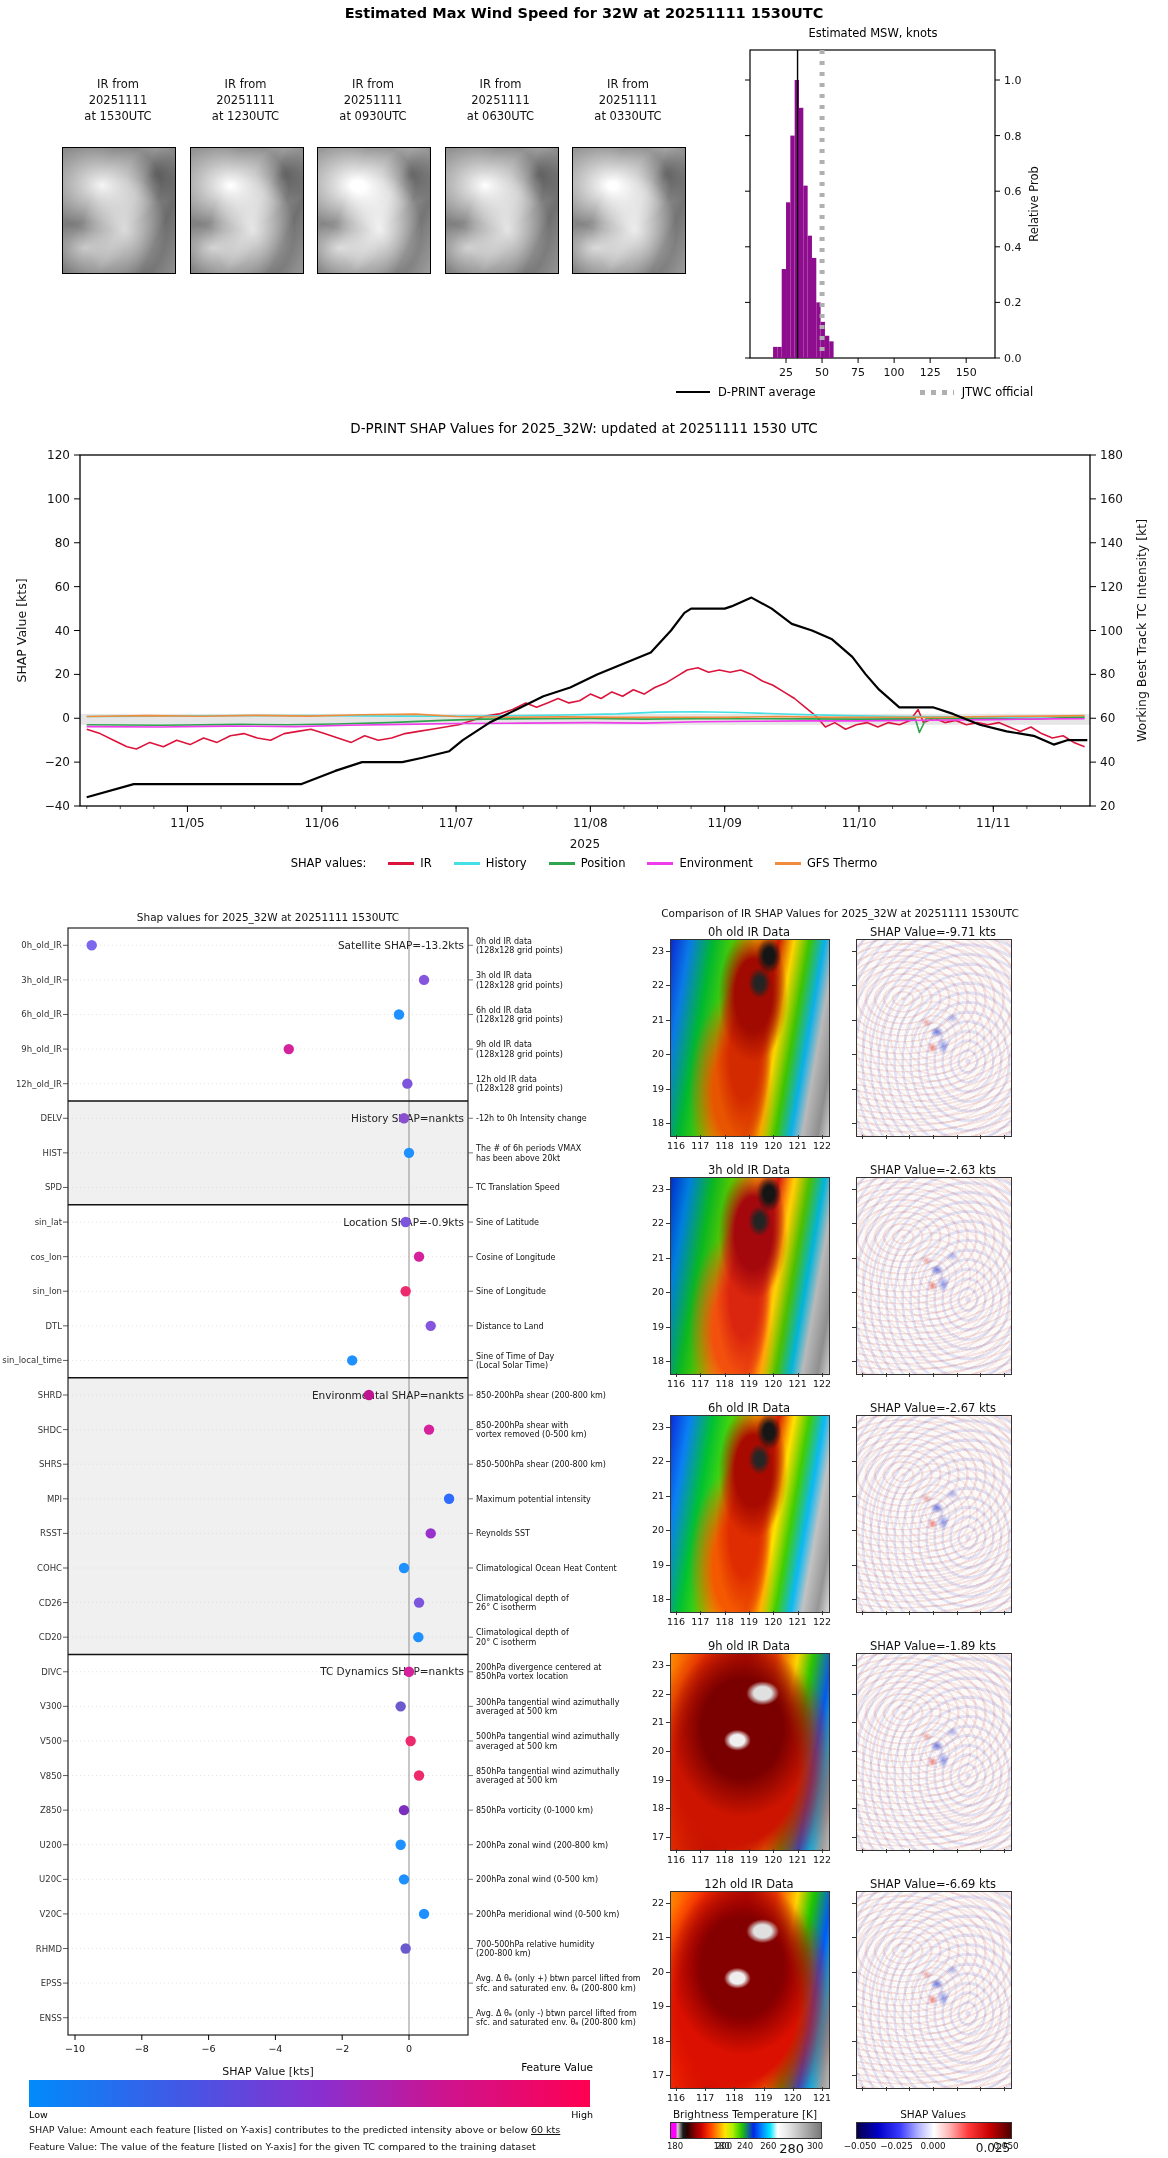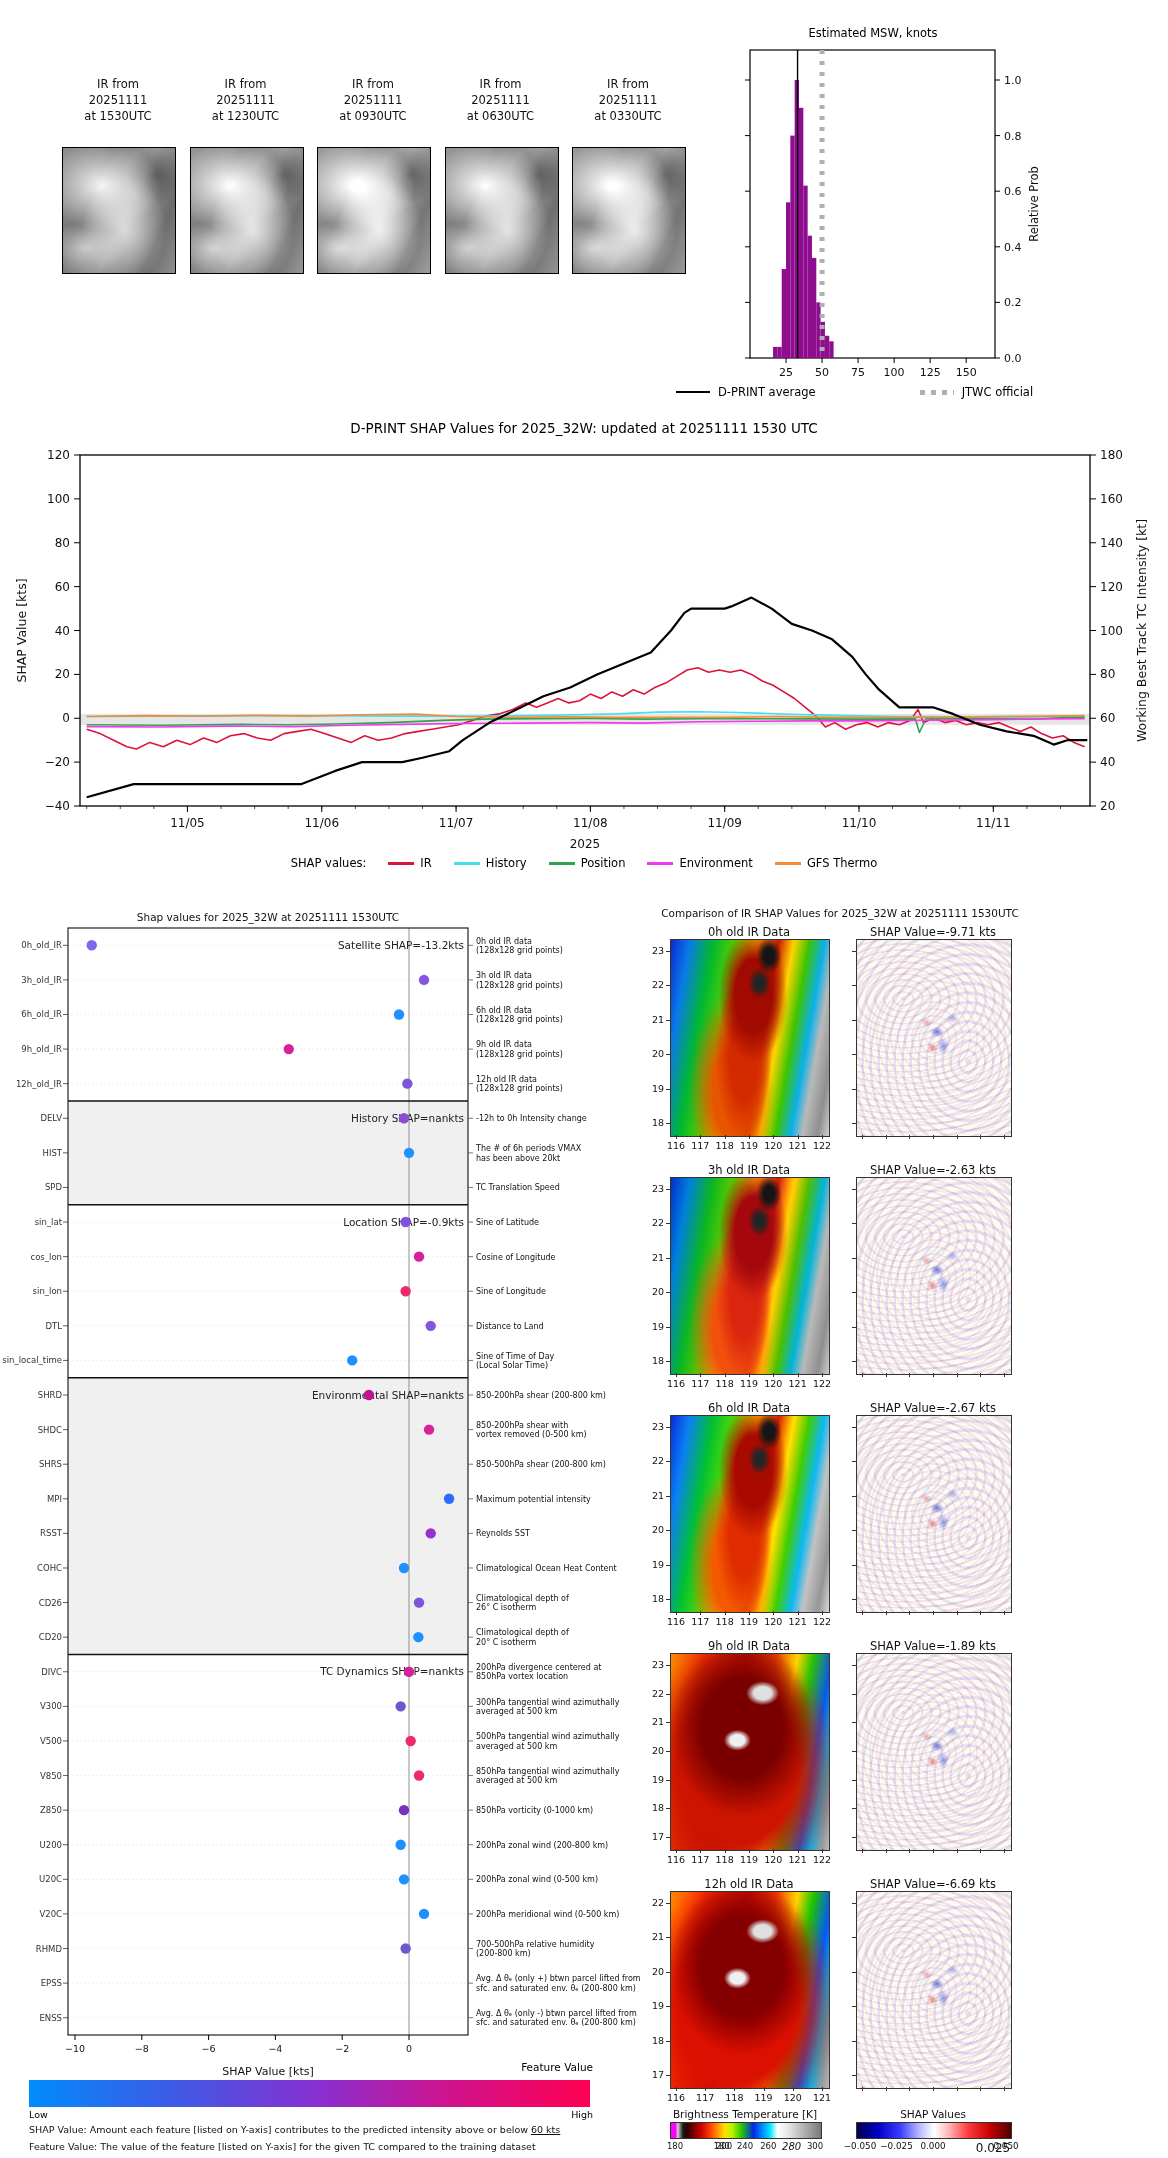--- a/index.html
+++ b/index.html
@@ -69,20 +69,21 @@
   .btcb{left:670px;top:2122px;width:150px;height:15px;border:1px solid #333;
      background:linear-gradient(90deg,#ff00ff 0,#ff00ff 3%,#cfcfcf 4.5%,#1a1a1a 8%,#2b0000 11%,#7a0000 15%,#c80000 20%,#ff3c00 26%,#ff9000 31%,#ffe400 36%,#b4f000 41%,#28c800 47%,#0028e8 55%,#008cff 61%,#00e4ff 66%,#ffffff 71%,#e6e6e6 78%,#b4b4b4 88%,#787878 100%);}
   .shapcb{left:856px;top:2122px;width:154px;height:15px;border:1px solid #333;
      background:linear-gradient(90deg,#06004c 0,#0000c8 14%,#3c3cff 28%,#b4b4ff 40%,#ffffff 50%,#ffb4b4 60%,#ff3c3c 72%,#c80000 86%,#500000 100%);}
   svg text{font-family:"DejaVu Sans","Liberation Sans",sans-serif;}
 </style>
 </head>
 <body>
 
 <div id="fig">
+  <div class="abs tmain">Estimated Max Wind Speed for 32W at 20251111 1530UTC</div>
   <div id="thumbs"></div>
 
   <div class="abs htitle">Estimated MSW, knots</div>
   <svg id="histsvg" class="abs" style="left:560px;top:20px" width="608" height="385">
       <rect x="190" y="30" width="245" height="308" fill="none" stroke="#000" stroke-width="1.2"></rect>
       <rect x="213.05882352941177" y="326.88" width="4.323529411764696" height="11.120000000000005" fill="#8e0c8e"></rect>
       <rect x="217.38235294117646" y="326.88" width="4.323529411764724" height="11.120000000000005" fill="#8e0c8e"></rect>
       <rect x="221.7058823529412" y="249.04" width="4.323529411764696" height="88.96000000000001" fill="#8e0c8e"></rect>
       <rect x="226.02941176470588" y="182.32" width="4.323529411764696" height="155.68" fill="#8e0c8e"></rect>
       <rect x="230.35294117647058" y="115.6" width="4.323529411764724" height="222.4" fill="#8e0c8e"></rect>
@@ -673,21 +674,21 @@
       <div class="tick" style="position: absolute; left: 909.333px; top: 2087px; width: 1px; height: 4px;"></div>
       <div class="tick" style="position: absolute; left: 933px; top: 2087px; width: 1px; height: 4px;"></div>
       <div class="tick" style="position: absolute; left: 956.667px; top: 2087px; width: 1px; height: 4px;"></div>
       <div class="tick" style="position: absolute; left: 980.333px; top: 2087px; width: 1px; height: 4px;"></div>
       <div class="tick" style="position: absolute; left: 1004px; top: 2087px; width: 1px; height: 4px;"></div>
       <div class="ticklab" style="position: absolute; left: 662px; top: 2141px; width: 26px; font-size: 8.5px;">180</div>
       <div class="ticklab" style="position: absolute; left: 711px; top: 2141px; width: 26px; font-size: 8.5px;">200</div>
       <div class="ticklab" style="position: absolute; left: 708.667px; top: 2141px; width: 26px; font-size: 8.5px;">180</div>
       <div class="ticklab" style="position: absolute; left: 732px; top: 2141px; width: 26px; font-size: 8.5px;">240</div>
       <div class="ticklab" style="position: absolute; left: 755.333px; top: 2141px; width: 26px; font-size: 8.5px;">260</div>
-      <div class="ticklab" style="position: absolute; left: 778.667px; top: 2141px; width: 26px; font-size: 10px; font-style: italic;">280</div>
+      <div class="ticklab" style="position: absolute; left: 778.667px; top: 2141px; width: 26px; font-size: 13px;">280</div>
       <div class="ticklab" style="position: absolute; left: 802px; top: 2141px; width: 26px; font-size: 8.5px;">300</div>
       <div class="ticklab" style="position: absolute; left: 840px; top: 2141px; width: 40px; font-size: 8.8px;">−0.050</div>
       <div class="ticklab" style="position: absolute; left: 876.5px; top: 2141px; width: 40px; font-size: 8.8px;">−0.025</div>
       <div class="ticklab" style="position: absolute; left: 913px; top: 2141px; width: 40px; font-size: 8.8px;">0.000</div>
       <div class="ticklab" style="position: absolute; left: 973px; top: 2141px; width: 40px; font-size: 12px;">0.025</div>
       <div class="ticklab" style="position: absolute; left: 986px; top: 2141px; width: 40px; font-size: 8.8px;">0.050</div>
     </div>
 
   <div class="abs cbtitle" style="left:670px;top:2108px;width:150px">Brightness Temperature [K]</div>
   <div class="abs btcb"></div>

